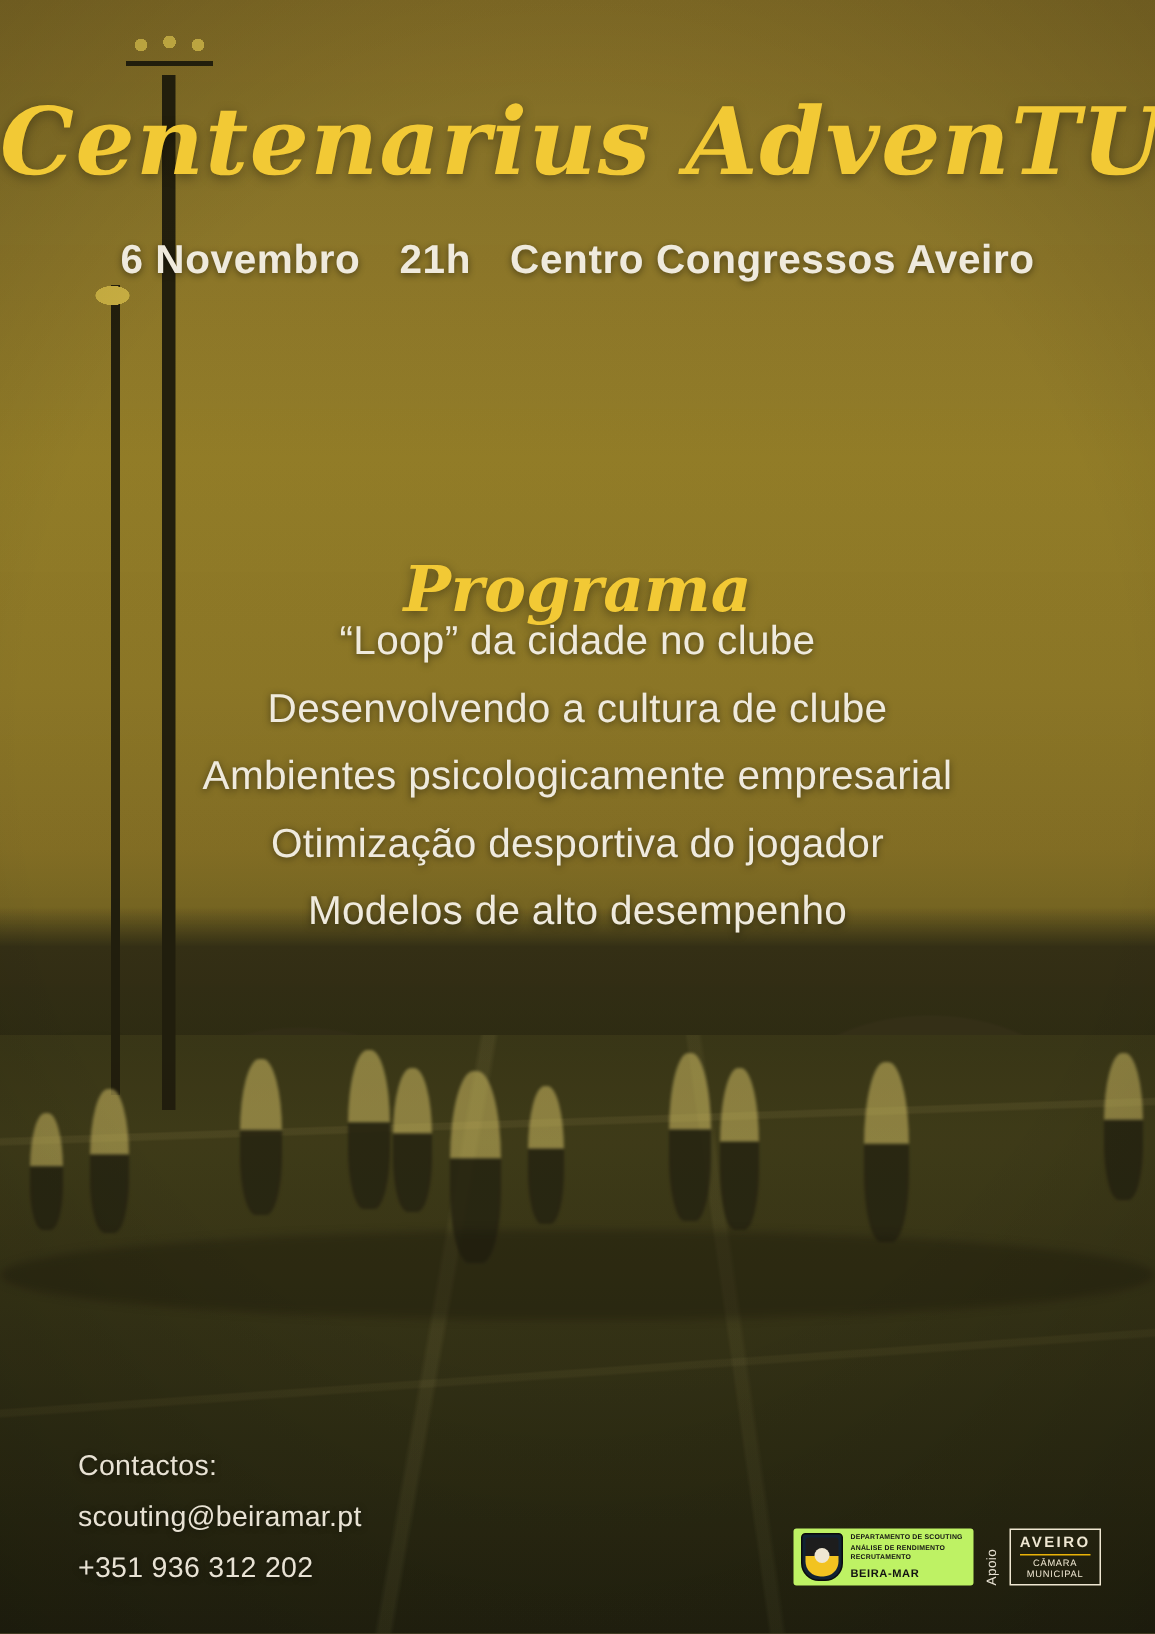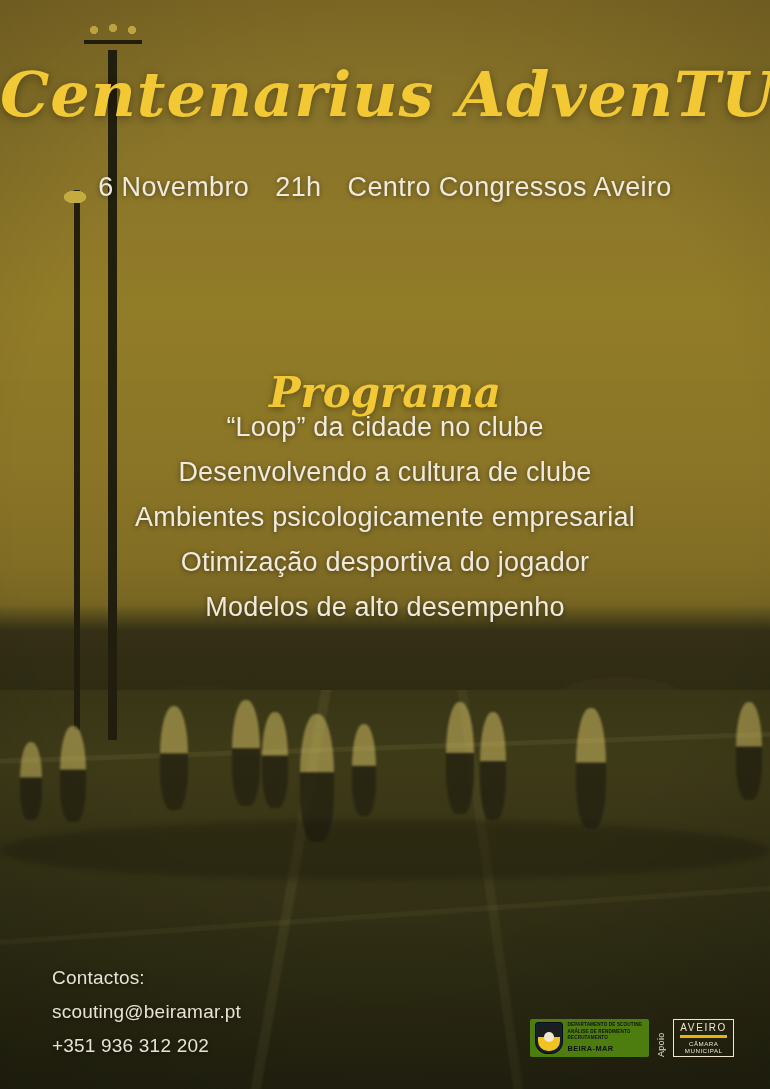--- a/index.html
+++ b/index.html
@@ -135,26 +135,26 @@
     font-style: italic;
     font-weight: bold;
     font-size: 62px;
     letter-spacing: 1px;
     text-shadow: 0 2px 8px rgba(0,0,0,.35);
     white-space: nowrap;
   }
 
   .subtitle {
     position: absolute;
-    top: 172px;
+    top: 158px;
     left: 0; right: 0;
     text-align: center;
     color: #efeadd;
     font-size: 27px;
-    font-weight: 400;
+    font-weight: 700;
     letter-spacing: .4px;
     text-shadow: 0 1px 5px rgba(0,0,0,.45);
   }
   .subtitle span { display: inline-block; }
   .subtitle .gap { width: 26px; }
 
   .program-title {
     position: absolute;
     top: 368px;
     left: 0; right: 0;
@@ -196,21 +196,21 @@
     position: absolute;
     right: 36px;
     bottom: 32px;
     display: flex;
     align-items: center;
     gap: 7px;
   }
   .badge-scouting {
     display: flex;
     align-items: center;
-    background: #4d7c0f;
+    background: #bef264;
     padding: 5px 7px 5px 5px;
     border-radius: 2px;
     height: 38px;
     box-sizing: border-box;
   }
   .crest {
     width: 26px; height: 30px;
     background: #123;
     border: 1px solid #0b0b0b;
     border-radius: 3px 3px 12px 12px;
@@ -267,23 +267,23 @@
     box-sizing: border-box;
     padding: 2px 6px;
     display: flex;
     flex-direction: column;
     justify-content: center;
     text-align: center;
     line-height: 7.5px;
   }
   .badge-cm .city {
     font-size: 10px;
-    font-weight: normal;
+    font-weight: bold;
     letter-spacing: 1.6px;
-    border-bottom: 3px solid #eab308;
+    border-bottom: 1px solid #eab308;
     padding-bottom: 2px;
     margin-bottom: 2px;
     line-height: 11px;
   }
   .badge-cm .cm { font-size: 6.2px; letter-spacing: .5px; }
 </style>
 </head>
 <body>
 
 <div class="poster">

